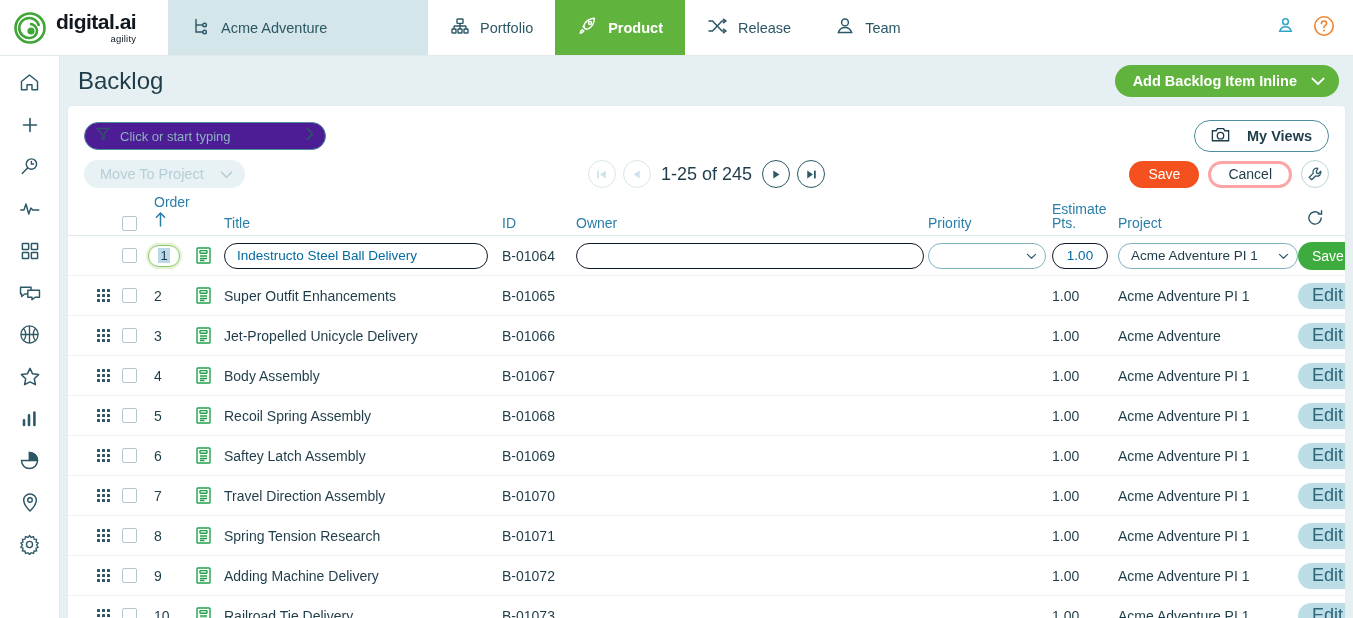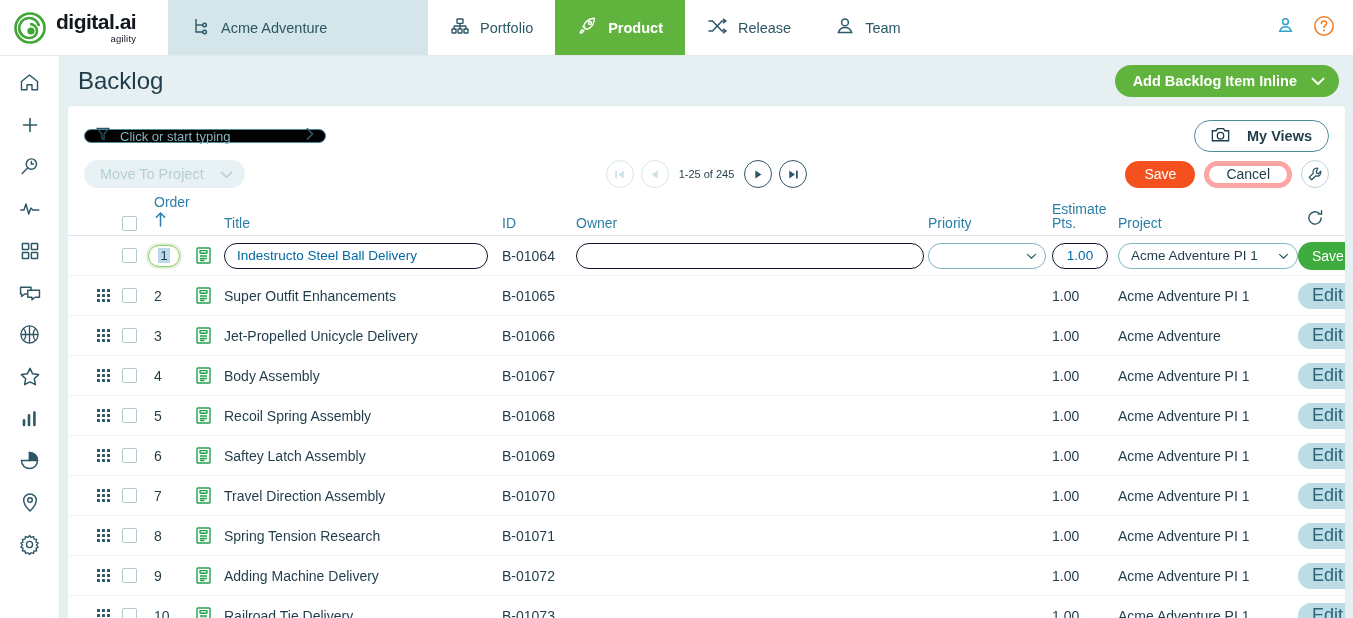--- a/index.html
+++ b/index.html
@@ -85,24 +85,24 @@
     height: 512px; position: relative;
     box-shadow: 0 0 2px rgba(0,0,0,.06);
     overflow: hidden;
   }
 
   .toolbar-1 {
     display: flex; align-items: center; justify-content: space-between;
     padding: 14px 16px 0 16px;
   }
   .filter-box {
-    width: 242px; height: 14px;
+    width: 242px; height: 28px;
     border: 1px solid #4d8d9c; border-radius: 16px;
     display: flex; align-items: center; gap: 9px; padding: 0 10px;
-    background: #000000; cursor: text;
+    background: #4c1d95; cursor: text;
   }
   .filter-box input {
     border: none; outline: none; flex: 1 1 auto;
     font-size: 13px; color: #6a9aa8;
     font-family: "Liberation Sans", sans-serif; background: transparent;
   }
   .filter-box input::placeholder { color: #8bb2bd; }
 
   .btn-myviews {
     height: 32px; border: 1px solid #4d8d9c; border-radius: 18px;
@@ -128,32 +128,32 @@
     pointer-events: none;
   }
   .pgbtn {
     width: 28px; height: 28px; border-radius: 50%;
     border: 1px solid #bcd6dc; background: #fff;
     display: flex; align-items: center; justify-content: center;
     cursor: pointer; pointer-events: auto;
   }
   .pgbtn.disabled { border-color: #d7e6ea; cursor: default; }
   .pgbtn.active { border-color: #2c5766; }
-  .pg-label { font-size: 11px; color: #1f3c4a; margin: 0 3px; }
+  .pg-label { font-size: 18px; color: #1f3c4a; margin: 0 3px; }
 
   .tb2-right {
     margin-left: auto; display: flex; align-items: center; gap: 9px;
   }
   .btn-save-top {
     background: #f4511e; color: #fff; border: none; border-radius: 16px;
     height: 27px; padding: 0 19px; font-size: 14px; cursor: pointer;
     font-family: "Liberation Sans", sans-serif;
   }
   .btn-cancel-top {
-    background: #fff; color: #1f3c4a; border: 5px solid #fca5a5;
+    background: #fff; color: #1f3c4a; border: 3px solid #fca5a5;
     border-radius: 16px; height: 27px; padding: 0 17px; font-size: 14px;
     cursor: pointer; font-family: "Liberation Sans", sans-serif;
   }
   .btn-gear {
     width: 28px; height: 28px; border-radius: 50%;
     border: 1px solid #bcd6dc; background: #fff;
     display: flex; align-items: center; justify-content: center; cursor: pointer;
   }
 
   

